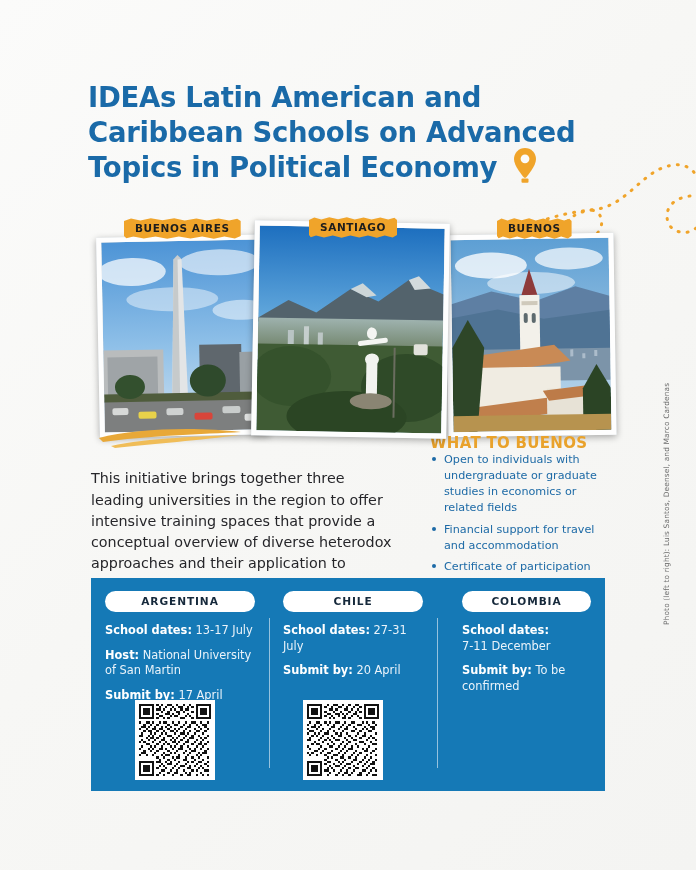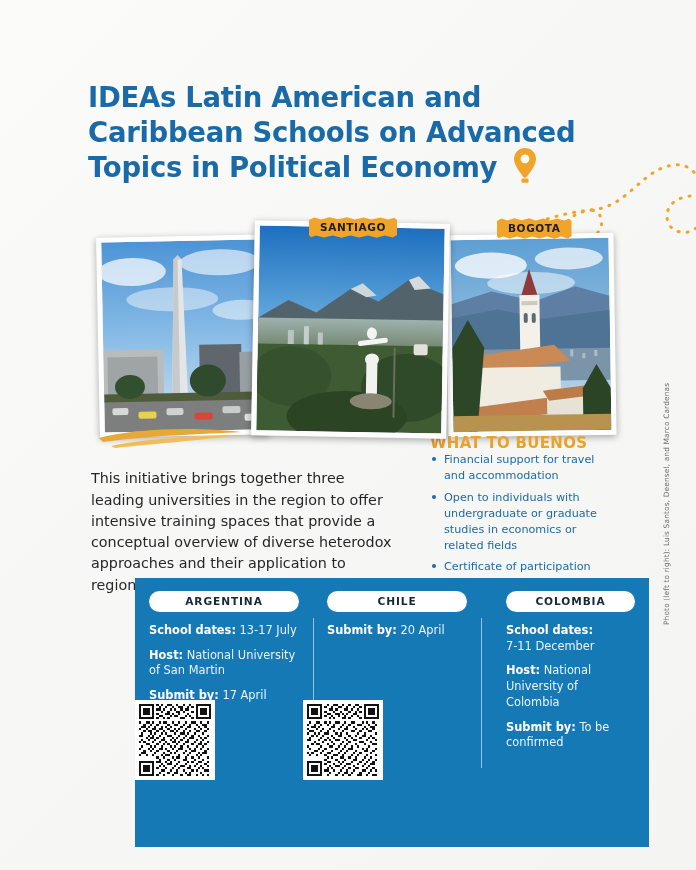--- a/index.html
+++ b/index.html
@@ -79,23 +79,22 @@
     font-family:"DejaVu Sans","Liberation Sans",sans-serif;
   }
   .wte-list li{position:relative;padding-left:14px;margin-bottom:6px;}
   .wte-list li:before{
     content:"";position:absolute;left:2px;top:5px;
     width:4px;height:4px;border-radius:50%;background:#1d6aa6;
   }
 
   
   .panel{
-    position:absolute;left:91px;top:578px;width:514px;height:269px;
+    position:absolute;left:91px;top:578px;width:514px;height:213px;
     background:#1579b6;
-    margin-left:44px;
   }
   .col{position:absolute;top:0;height:100%;box-sizing:border-box;}
   .col-1{left:0;width:178px;padding:13px 14px 0 14px;}
   .col-2{left:178px;width:168px;padding:13px 14px 0 14px;}
   .col-3{left:346px;width:168px;padding:13px 14px 0 25px;}
   .divider{position:absolute;top:40px;width:1px;height:150px;background:rgba(255,255,255,.55);}
   .div-1{left:178px;}
   .div-2{left:346px;}
 
   .pill{
@@ -247,34 +246,35 @@
       <rect x="22" y="128" width="86" height="42" fill="#f0ece2"></rect>
       <polygon points="18,168 118,156 130,170 30,184" fill="#c07f4c"></polygon>
       <rect x="94" y="150" width="46" height="30" fill="#e7e2d6"></rect>
       <polygon points="90,152 144,146 150,156 96,162" fill="#bd7b48"></polygon>
       <polygon points="0,108 16,80 32,108 24,192 0,192" fill="#2e4628"></polygon>
       <polygon points="130,150 144,126 158,150 158,192 130,192" fill="#2b4425"></polygon>
       <rect x="0" y="176" width="158" height="16" fill="#b7934f"></rect>
     </svg>
   </div>
 
+  <div class="citytag tag-ba">BUENOS AIRES</div>
   <div class="citytag tag-sg">SANTIAGO</div>
-  <div class="citytag tag-bg">BOGOTA</div>
+  <div class="citytag tag-bg">BUENOS</div>
 
   <svg class="swoosh" viewBox="0 0 150 26">
     <path d="M4 13 C 40 3, 104 2, 146 7 C 110 9, 48 11, 8 17 Z" fill="#e8a838"></path>
     <path d="M16 21 C 52 13, 110 11, 144 10 C 108 15, 56 19, 20 23 Z" fill="#f0bd58"></path>
   </svg>
 
   <p class="intro">This initiative brings together three leading universities in the region to offer intensive training spaces that provide a conceptual overview of diverse heterodox approaches and their application to regional realities.</p>
 
   <div class="wte-head">WHAT TO BUENOS</div>
   <ul class="wte-list">
+    <li>Open to individuals with undergraduate or graduate studies in economics or related fields</li>
     <li>Financial support for travel and accommodation</li>
-    <li>Open to individuals with undergraduate or graduate studies in economics or related fields</li>
     <li>Certificate of participation provided</li>
   </ul>
 
   <div class="panel">
     <div class="divider div-1"></div>
     <div class="divider div-2"></div>
 
     <div class="col col-1">
       <span class="pill">ARGENTINA</span>
       <div class="fact">
@@ -287,34 +287,34 @@
       </div>
       <div class="fact">
         <b>Submit by:</b>
         <span>17 April</span>
       </div>
     </div>
 
     <div class="col col-2">
       <span class="pill">CHILE</span>
       <div class="fact">
+        <b>School dates:</b>
+        <span>27-31 July</span>
+      </div>
+      <div class="fact">
         <b>Submit by:</b>
         <span>20 April</span>
       </div>
     </div>
 
     <div class="col col-3">
       <span class="pill">COLOMBIA</span>
       <div class="fact">
         <b>School dates:</b><br>
         <span>7-11 December</span>
-      </div>
-      <div class="fact">
-        <b>Host:</b>
-        <span>National University of Colombia</span>
       </div>
       <div class="fact">
         <b>Submit by:</b>
         <span>To be confirmed</span>
       </div>
     </div>
   </div>
 
   <div class="qr qr-1">
     <svg viewBox="0 0 33 33" shape-rendering="crispEdges">

